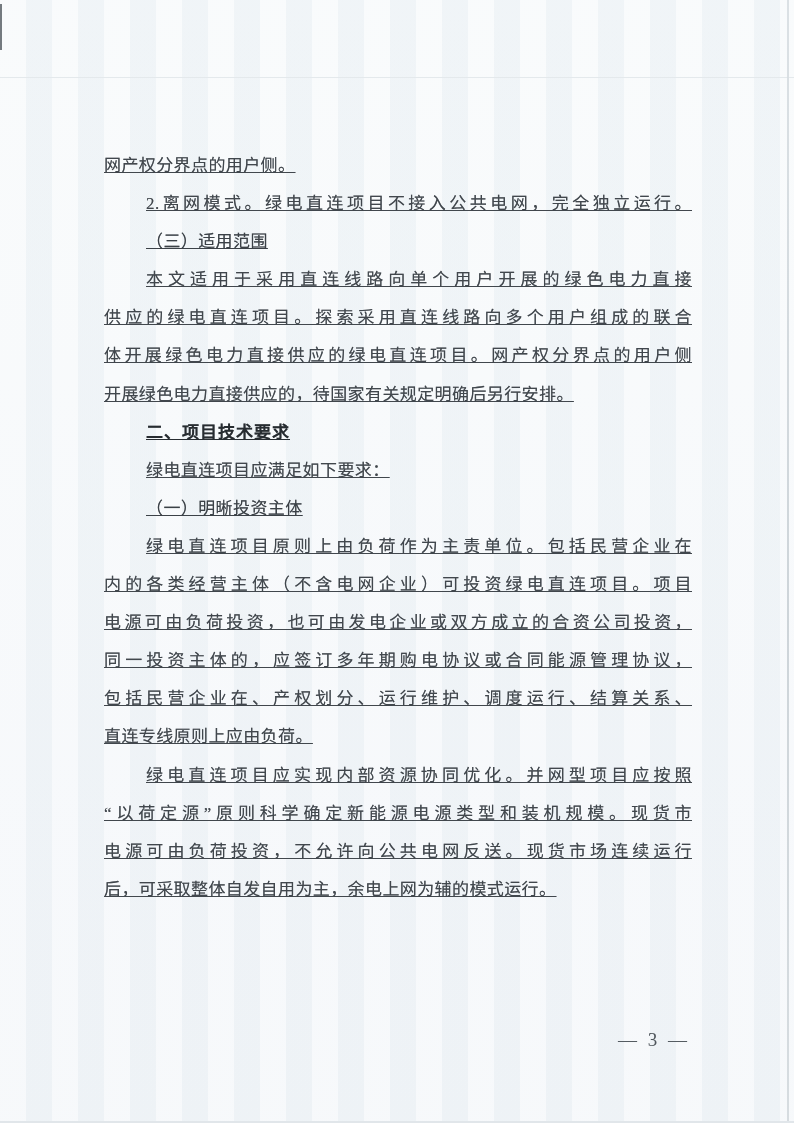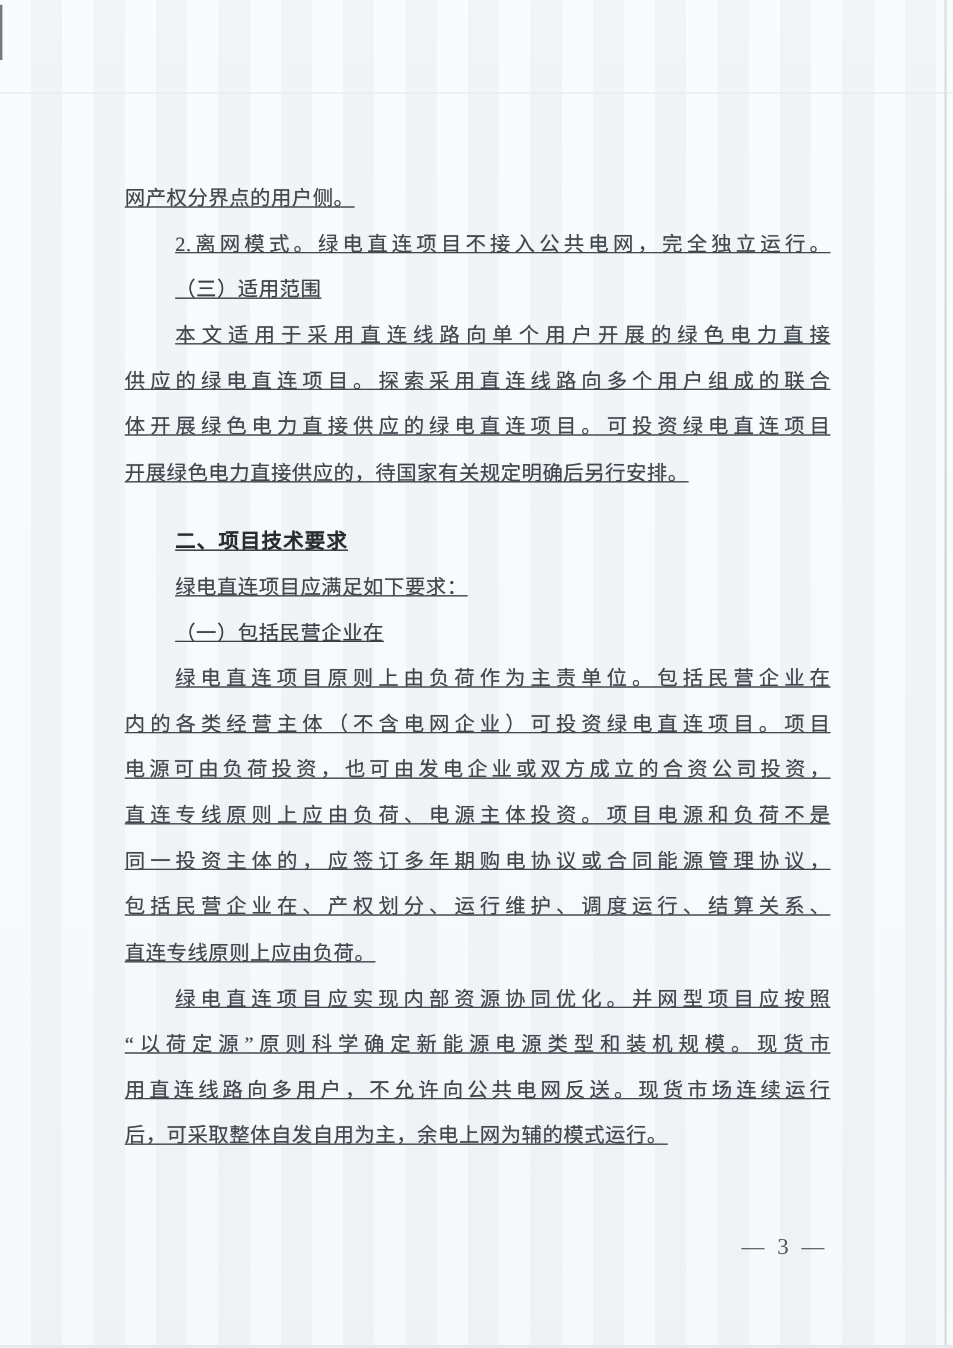--- a/index.html
+++ b/index.html
@@ -76,21 +76,20 @@
   }
   .line.indent.fill {
     padding-left: 0;
     text-indent: 42px;
   }
   .line.heading {
     font-family: "Liberation Sans", "DejaVu Sans", sans-serif;
     font-weight: 700;
     color: #272c31;
     letter-spacing: 1px;
-    margin-top: 19px;
   }
   .line.sub {
     color: #3b4147;
   }
   .page-number {
     position: absolute;
     top: 1026px;
     right: 104px;
     font-size: 19px;
     line-height: 28px;
@@ -108,33 +107,32 @@
   <div class="scan-right-edge"></div>
   <div class="scan-left-mark"></div>
   <div class="scan-bottom-edge"></div>
 
   <div class="text-block">
     <div class="line">网产权分界点的用户侧。</div>
     <div class="line indent fill">2.离网模式。绿电直连项目不接入公共电网，完全独立运行。</div>
     <div class="line indent sub">（三）适用范围</div>
     <div class="line indent fill">本文适用于采用直连线路向单个用户开展的绿色电力直接</div>
     <div class="line fill">供应的绿电直连项目。探索采用直连线路向多个用户组成的联合</div>
-    <div class="line fill">体开展绿色电力直接供应的绿电直连项目。可投资绿电直连项目</div>
+    <div class="line fill">体开展绿色电力直接供应的绿电直连项目。网产权分界点的用户侧</div>
     <div class="line">开展绿色电力直接供应的，待国家有关规定明确后另行安排。</div>
     <div class="line indent heading">二、项目技术要求</div>
     <div class="line indent">绿电直连项目应满足如下要求：</div>
-    <div class="line indent sub">（一）包括民营企业在</div>
+    <div class="line indent sub">（一）明晰投资主体</div>
     <div class="line indent fill">绿电直连项目原则上由负荷作为主责单位。包括民营企业在</div>
     <div class="line fill">内的各类经营主体（不含电网企业）可投资绿电直连项目。项目</div>
     <div class="line fill">电源可由负荷投资，也可由发电企业或双方成立的合资公司投资，</div>
-    <div class="line fill">直连专线原则上应由负荷、电源主体投资。项目电源和负荷不是</div>
     <div class="line fill">同一投资主体的，应签订多年期购电协议或合同能源管理协议，</div>
     <div class="line fill">包括民营企业在、产权划分、运行维护、调度运行、结算关系、</div>
     <div class="line">直连专线原则上应由负荷。</div>
     <div class="line indent fill">绿电直连项目应实现内部资源协同优化。并网型项目应按照</div>
     <div class="line fill">“以荷定源”原则科学确定新能源电源类型和装机规模。现货市</div>
-    <div class="line fill">用直连线路向多用户，不允许向公共电网反送。现货市场连续运行</div>
+    <div class="line fill">电源可由负荷投资，不允许向公共电网反送。现货市场连续运行</div>
     <div class="line">后，可采取整体自发自用为主，余电上网为辅的模式运行。</div>
   </div>
 
   <div class="page-number">— 3 —</div>
 
 </div>
 
 </body></html>

